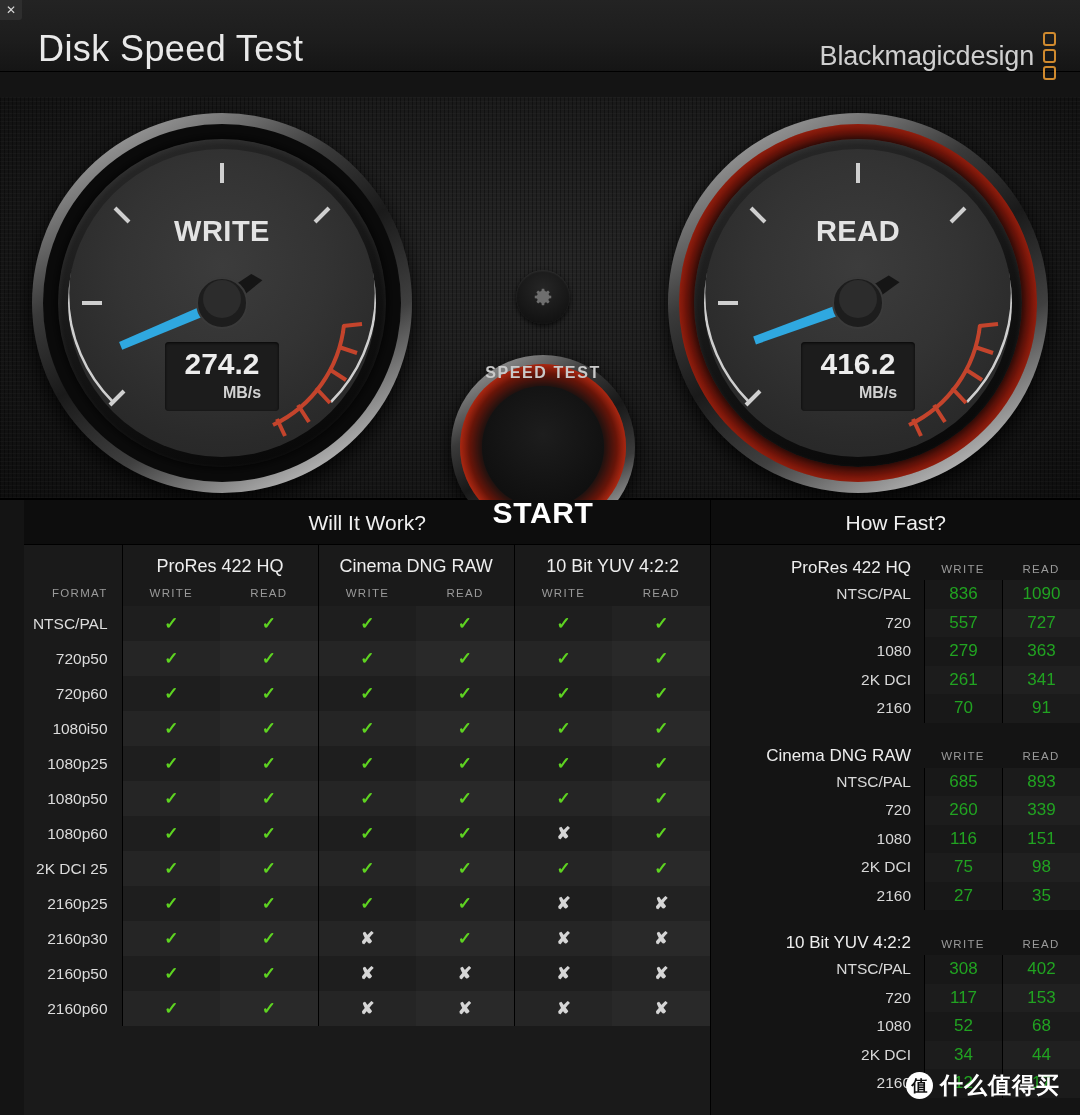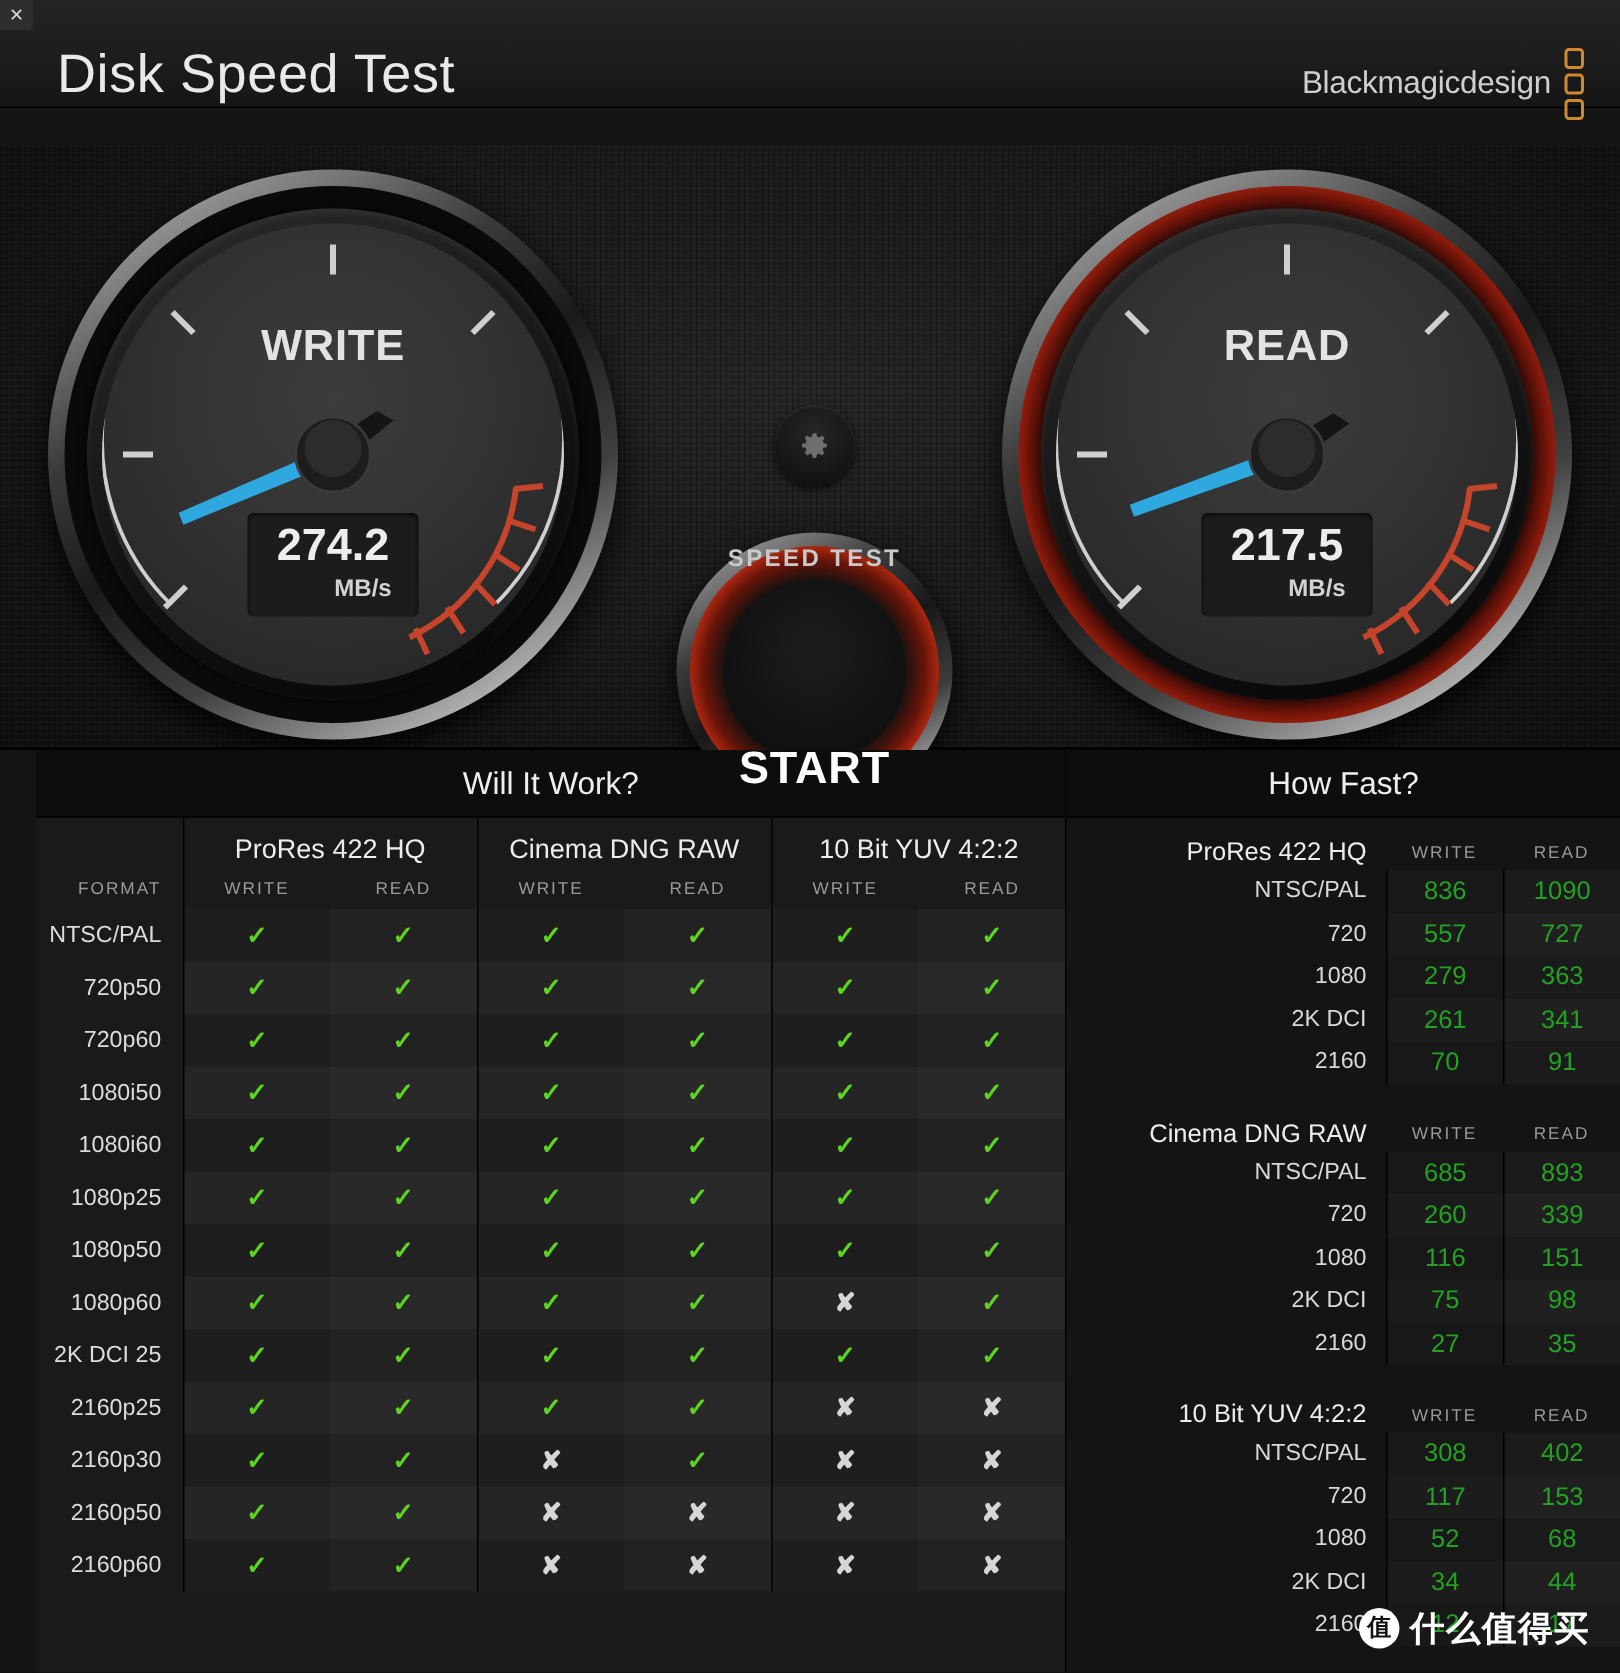--- a/index.html
+++ b/index.html
@@ -24,21 +24,21 @@
   #titlebar {
     position: absolute; left: 0; top: 0; width: 1080px; height: 72px;
     background: linear-gradient(180deg,#232323 0%, #1d1d1d 55%, #151515 100%);
     border-bottom: 1px solid #000;
   }
   #app-title {
     position: absolute; left: 38px; top: 28px;
     font-size: 36px; font-weight: 300; color: #e9e9e9; letter-spacing: .4px;
   }
   #brand-wrap { position: absolute; right: 24px; top: 32px; display: flex; align-items: center; gap: 9px; }
-  #brand-name { font-size: 21px; font-weight: 300; color: #cfcfcf; letter-spacing: -.2px; }
+  #brand-name { font-size: 27px; font-weight: 300; color: #cfcfcf; letter-spacing: -.2px; }
   #brand-mark { display: flex; flex-direction: column; gap: 3px; }
   #brand-mark i {
     display: block; width: 13px; height: 14px;
     border: 2px solid #d08a2e; border-radius: 3px;
   }
 
   
   #gauge-panel {
     position: absolute; left: 0; top: 97px; width: 1080px; height: 403px;
     background-color: #1a1a1a;
@@ -267,21 +267,21 @@
           </g>
           <g transform="rotate(-19 154 154)">
             <polygon points="154,148.5 44,151.5 44,160 154,159.5" fill="#2fa8e0"></polygon>
             <polygon points="154,146 192,138 200,148 154,162" fill="#151515"></polygon>
           </g>
           <circle cx="154" cy="154" r="25" fill="#1d1d1d" stroke="#3a3a3a" stroke-width="2"></circle>
           <circle cx="154" cy="150" r="19" fill="#2c2c2c"></circle>
         </svg>
         <div class="gauge-label">READ</div>
         <div class="value-box">
-          <div class="value-num">217.5</div>
+          <div class="value-num">416.2</div>
           <div class="value-unit">MB/s</div>
         </div>
       </div>
     </div>
 
     <div id="gear-btn">
       <svg width="22" height="22" viewBox="0 0 24 24">
         <path fill="#6e6e6e" d="M12 8.2a3.8 3.8 0 1 0 0 7.6 3.8 3.8 0 0 0 0-7.6zm0 5.6a1.8 1.8 0 1 1 0-3.6 1.8 1.8 0 0 1 0 3.6z"></path>
         <path fill="#6e6e6e" d="M21 13.3v-2.6l-2.3-.4a7 7 0 0 0-.7-1.7l1.4-1.9-1.9-1.9-1.9 1.4a7 7 0 0 0-1.7-.7L13.3 3h-2.6l-.4 2.5a7 7 0 0 0-1.7.7L6.7 4.8 4.8 6.7l1.4 1.9a7 7 0 0 0-.7 1.7L3 10.7v2.6l2.5.4a7 7 0 0 0 .7 1.7l-1.4 1.9 1.9 1.9 1.9-1.4a7 7 0 0 0 1.7.7l.4 2.5h2.6l.4-2.5a7 7 0 0 0 1.7-.7l1.9 1.4 1.9-1.9-1.4-1.9a7 7 0 0 0 .7-1.7l2.5-.4z"></path>
       </svg>
@@ -348,29 +348,20 @@
             <tr>
               <td class="fmt-cell">1080i50</td>
               <td class="mark-cell mark-yes colsep">✓</td>
               <td class="mark-cell mark-yes tint">✓</td>
               <td class="mark-cell mark-yes colsep">✓</td>
               <td class="mark-cell mark-yes tint">✓</td>
               <td class="mark-cell mark-yes colsep">✓</td>
               <td class="mark-cell mark-yes tint">✓</td>
             </tr>
             <tr>
-              <td class="fmt-cell">1080i60</td>
-              <td class="mark-cell mark-yes colsep">✓</td>
-              <td class="mark-cell mark-yes tint">✓</td>
-              <td class="mark-cell mark-yes colsep">✓</td>
-              <td class="mark-cell mark-yes tint">✓</td>
-              <td class="mark-cell mark-yes colsep">✓</td>
-              <td class="mark-cell mark-yes tint">✓</td>
-            </tr>
-            <tr>
               <td class="fmt-cell">1080p25</td>
               <td class="mark-cell mark-yes colsep">✓</td>
               <td class="mark-cell mark-yes tint">✓</td>
               <td class="mark-cell mark-yes colsep">✓</td>
               <td class="mark-cell mark-yes tint">✓</td>
               <td class="mark-cell mark-yes colsep">✓</td>
               <td class="mark-cell mark-yes tint">✓</td>
             </tr>
             <tr>
               <td class="fmt-cell">1080p50</td>

